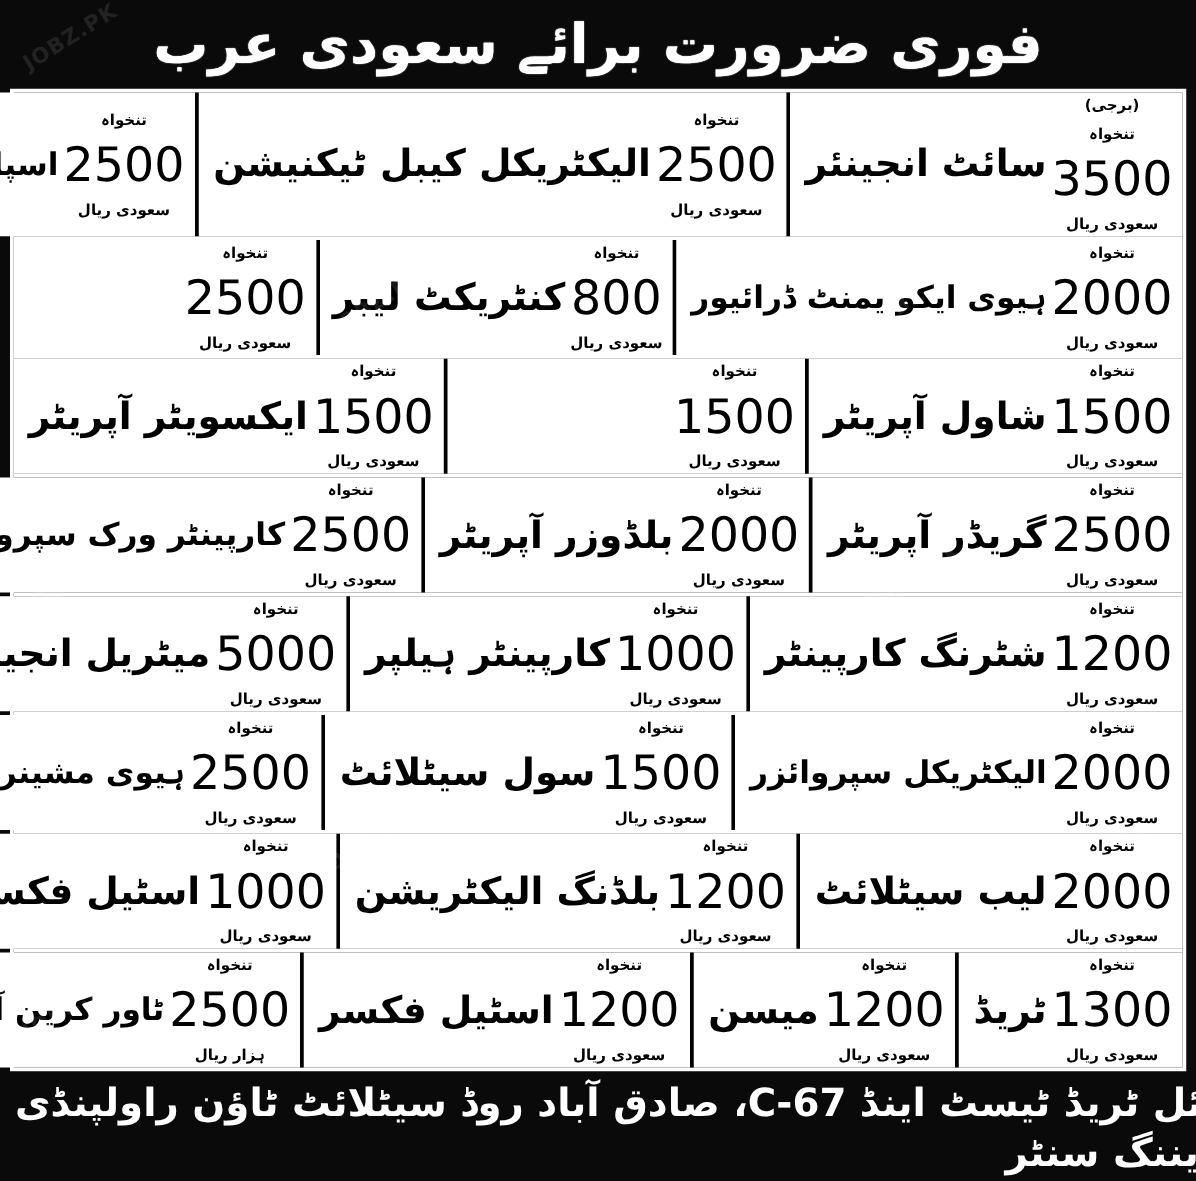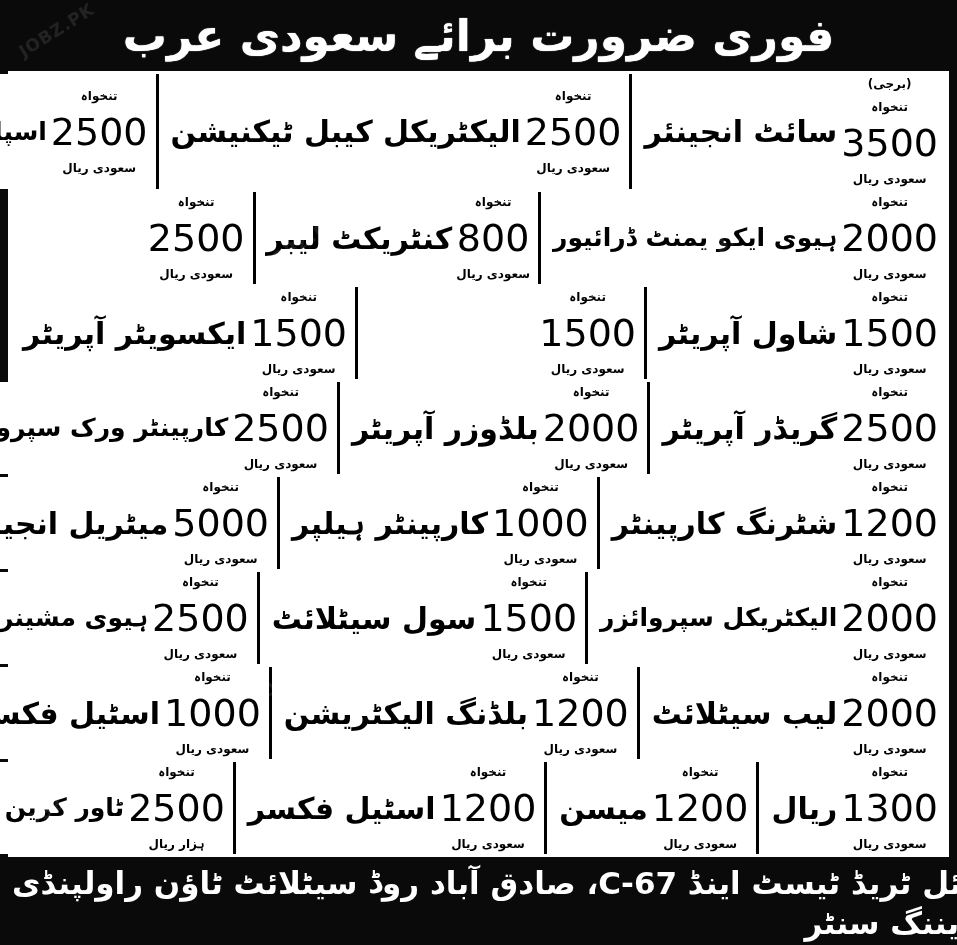--- a/index.html
+++ b/index.html
@@ -311,21 +311,21 @@
       </div>
     </div>
 
     <div class="row short">
       <div class="cell">
         <div class="paystack">
           <div class="top">تنخواہ</div>
           <div class="amt">1300</div>
           <div class="bot">سعودی ریال</div>
         </div>
-        <div class="title">ریال</div>
+        <div class="title">ٹریڈ</div>
       </div>
       <div class="cell">
         <div class="paystack">
           <div class="top">تنخواہ</div>
           <div class="amt">1200</div>
           <div class="bot">سعودی ریال</div>
         </div>
         <div class="title">میسن</div>
       </div>
       <div class="cell">

